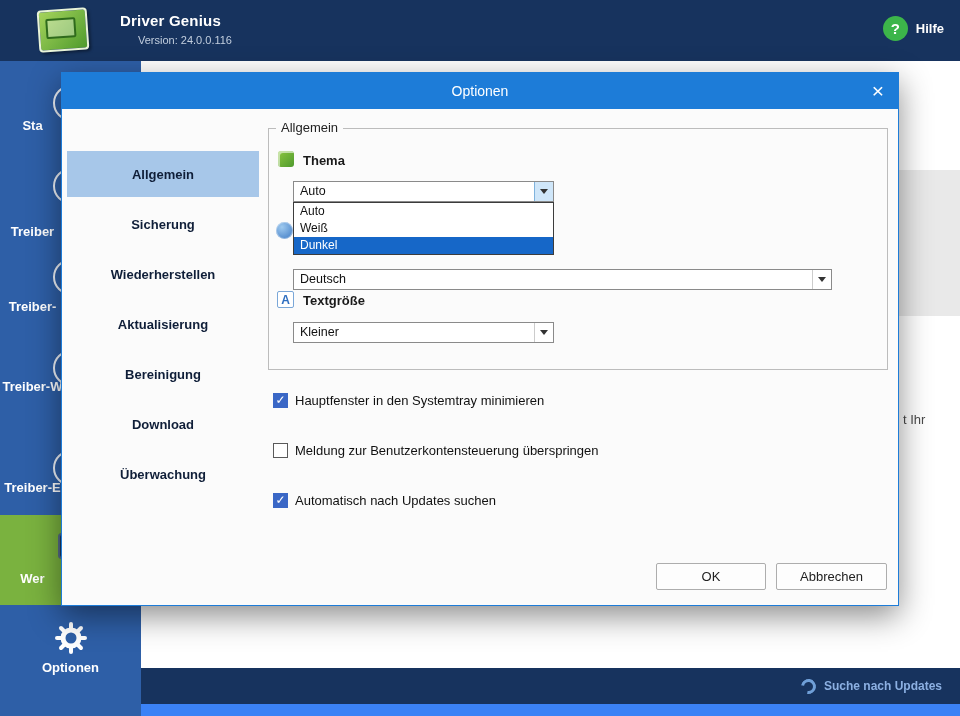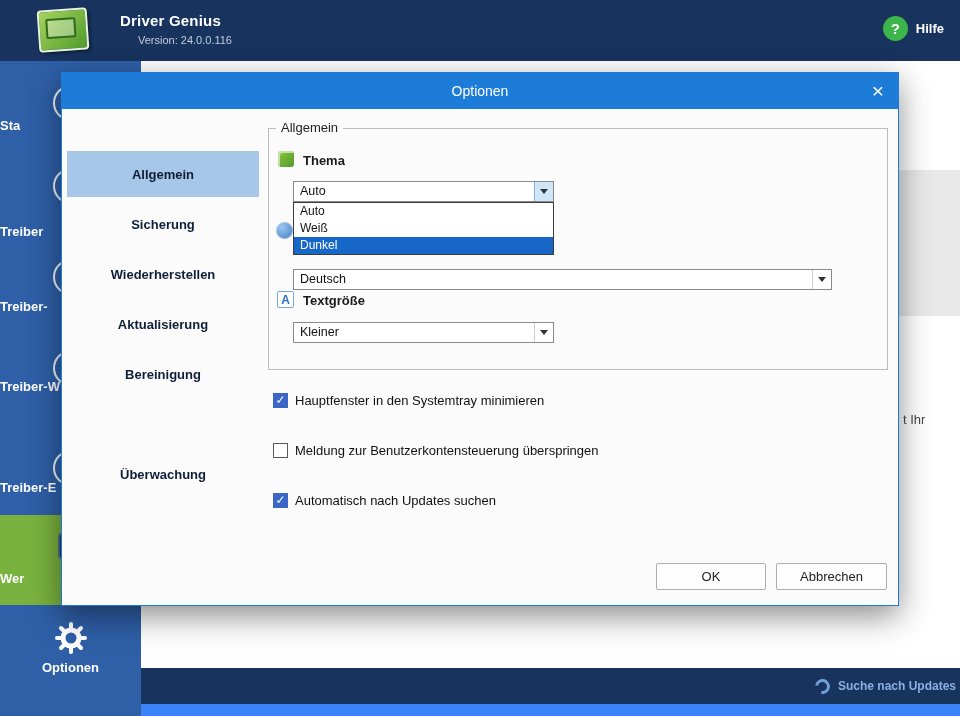--- a/index.html
+++ b/index.html
@@ -15,38 +15,38 @@
   .app-title { color:#fff; font-size:15px; font-weight:bold; letter-spacing:0.2px; }
   .app-version { color:#c2cede; font-size:11px; margin-top:5px; padding-left:18px; }
   .help { position:absolute; right:16px; top:16px; display:flex; align-items:center; gap:8px; cursor:pointer; }
   .help-icon { width:25px; height:25px; border-radius:50%; background:#3cb54a; color:#fff; font-weight:bold; font-size:15px; display:flex; align-items:center; justify-content:center; }
   .help-label { color:#fff; font-size:13px; font-weight:bold; }
 
   
   .sidebar { position:absolute; left:0; top:61px; width:141px; height:655px; background:#2e5fa7; z-index:1; }
   .sb-item { position:absolute; left:0; width:141px; text-align:center; }
   .sb-circle { display:block; margin:0 auto; width:36px; height:36px; border:2px solid rgba(255,255,255,0.92); border-radius:50%; }
-  .sb-label { position:absolute; left:0; width:65px; text-align:left; color:#fff; font-size:13px; font-weight:bold; white-space:nowrap; }
+  .sb-label { position:absolute; left:0; width:65px; text-align:center; color:#fff; font-size:13px; font-weight:bold; white-space:nowrap; }
   .sb-label.full { width:141px; text-align:center; }
   .sb1 { top:24px; } .sb1 .sb-label { top:33px; }
   .sb2 { top:107px; } .sb2 .sb-label { top:56px; }
   .sb3 { top:198px; } .sb3 .sb-label { top:40px; }
   .sb4 { top:289px; } .sb4 .sb-label { top:29px; } .sb4 .sb-label2 { position:absolute; left:12px; top:49px; width:60px; text-align:right; color:#fff; font-size:13px; font-weight:bold; }
   .sb5 { top:389px; } .sb5 .sb-label { top:30px; }
   .sb6 { top:454px; height:90px; background:#7ab23f; } .sb6 .sb-label { top:56px; }
   .sb-toolicon { display:block; margin:18px auto 0; width:26px; height:26px; background:#1e3a5f; border-radius:4px; box-shadow:inset 0 0 0 2px rgba(255,255,255,0.25); }
   .sb7 { top:561px; } .sb7 .sb-label { top:38px; }
 
   
   .content { position:absolute; left:141px; top:61px; width:819px; height:607px; background:#fff; z-index:0; }
   .bg-panel { position:absolute; right:0; top:109px; width:61px; height:146px; background:#e9e9e9; }
   .bg-fragment { position:absolute; left:762px; top:351px; color:#4a4a4a; font-size:13px; }
 
   
-  .statusbar { position:absolute; left:141px; top:668px; width:819px; height:36px; background:#17335e; display:flex; align-items:center; justify-content:flex-end; padding-right:4px; gap:8px; z-index:5; }
+  .statusbar { position:absolute; left:141px; top:668px; width:819px; height:36px; background:#17335e; display:flex; align-items:center; justify-content:flex-end; padding-right:18px; gap:8px; z-index:5; }
   .spinner { width:15px; height:15px; border-radius:50%; border:3px solid #6f9fd8; border-left-color:transparent; transform:rotate(-35deg); }
   .status-text { color:#8cb0e2; font-size:12px; font-weight:bold; cursor:pointer; }
 
   
   .dialog { position:absolute; left:61px; top:72px; width:838px; height:534px; background:#fbfbfb; border:1px solid #1d7cd8; box-shadow:0 10px 30px rgba(0,0,0,0.45); z-index:100; }
   .dialog-titlebar { position:relative; height:36px; background:#1d7cd8; }
   .dialog-title { position:absolute; left:0; right:0; top:0; height:36px; line-height:36px; text-align:center; color:#fff; font-size:14px; }
   .dialog-close { position:absolute; right:14px; top:4px; color:#fff; font-size:21px; line-height:28px; cursor:pointer; }
   .dialog-body { position:relative; height:497px; }
 
@@ -172,20 +172,21 @@
       <span class="dialog-title">Optionen</span>
       <span class="dialog-close">×</span>
     </div>
     <div class="dialog-body">
 
       <div class="dlg-nav-item nav0 selected">Allgemein</div>
       <div class="dlg-nav-item nav2">Wiederherstellen</div>
       <div class="dlg-nav-item nav1">Sicherung</div>
       <div class="dlg-nav-item nav3">Aktualisierung</div>
       <div class="dlg-nav-item nav4">Bereinigung</div>
+      <div class="dlg-nav-item nav5">Download</div>
       <div class="dlg-nav-item nav6">Überwachung</div>
 
       <div class="groupbox">
         <span class="group-legend">Allgemein</span>
 
         <span class="icon-theme"></span>
         <span class="row-label theme-label">Thema</span>
         <div class="combo combo-theme open">
           <span class="combo-text">Auto</span>
           <span class="combo-btn">

